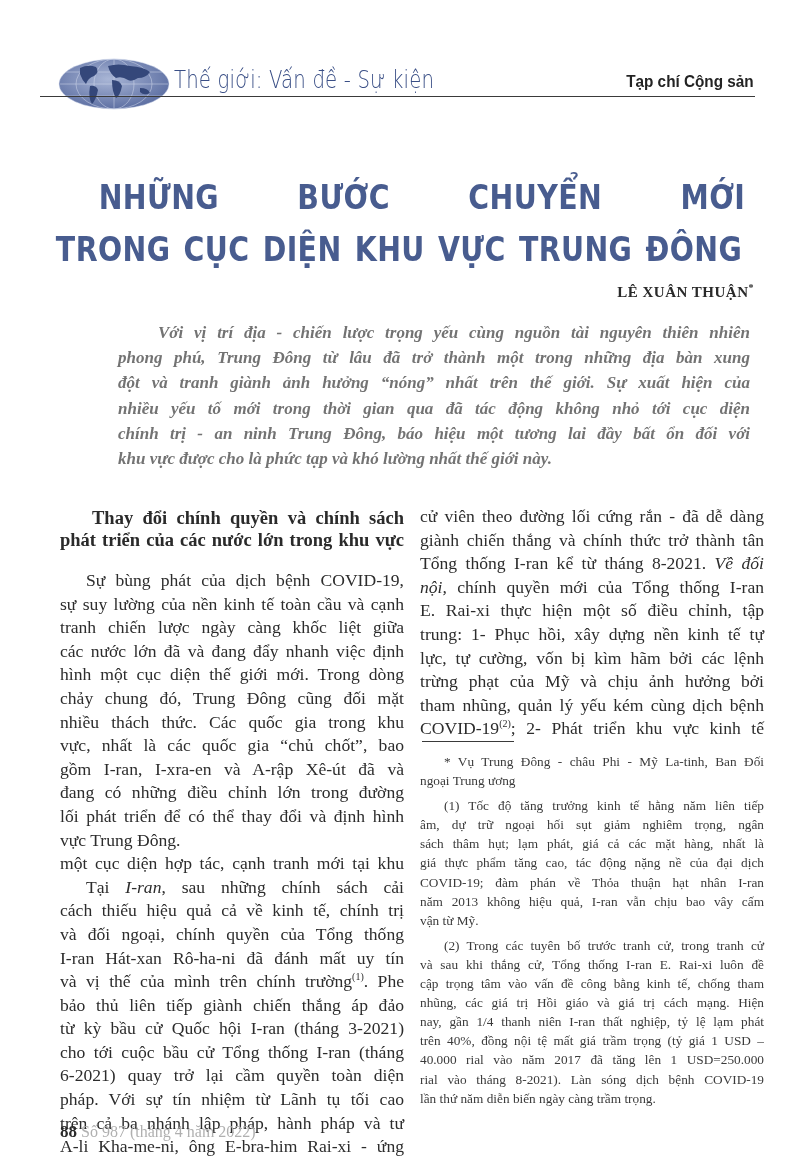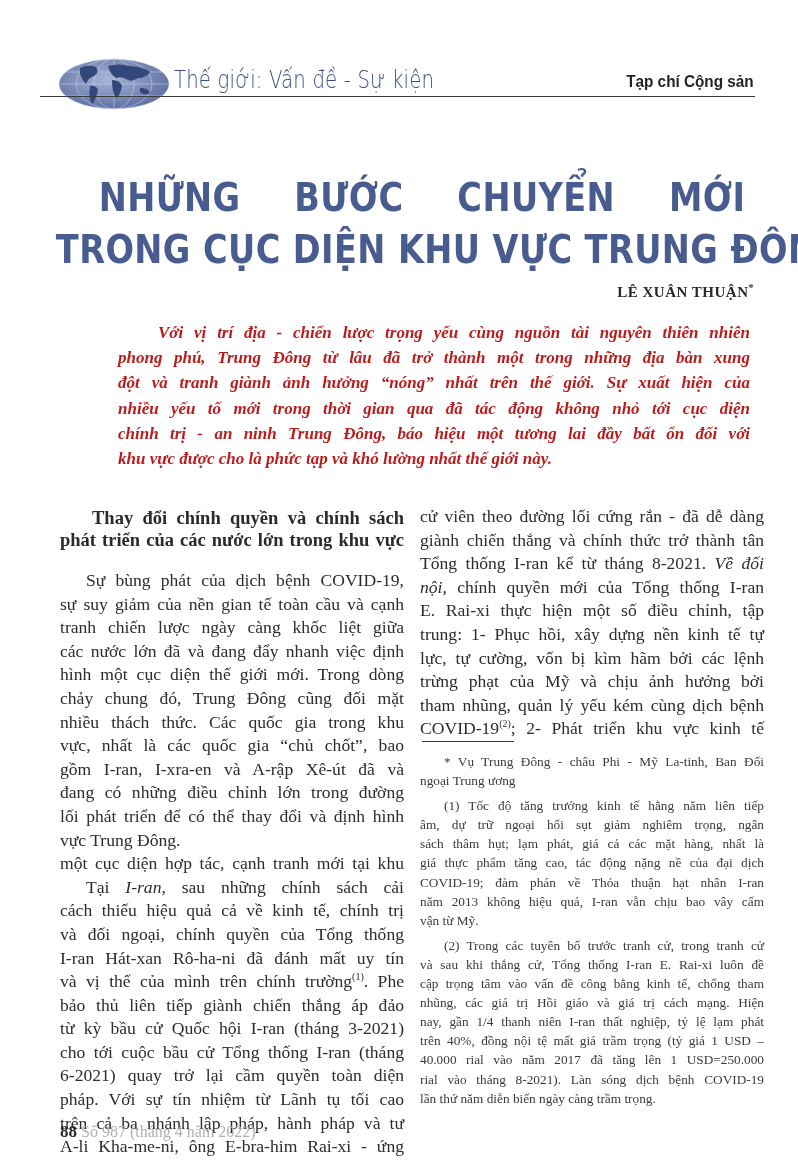--- a/index.html
+++ b/index.html
@@ -59,21 +59,21 @@
       border-top: 1.5px solid #3a3a3a;
     }
     
     .article-title {
       position: absolute;
       left: 0; top: 172px;
       width: 798px;
       text-align: center;
       font-family: "DejaVu Sans", sans-serif;
       font-weight: bold;
-      font-size: 39px;
+      font-size: 33px;
       line-height: 52px;
       color: #485c8f;
       letter-spacing: 0.5px;
     }
     .article-title .line {
       display: block;
       transform: scaleX(0.86);
       transform-origin: center;
     }
     .article-title .line1 { margin-left: 46px; }
@@ -90,21 +90,21 @@
     
     .abstract {
       position: absolute;
       left: 118px; top: 320px;
       width: 632px;
       font-family: "Liberation Serif", serif;
       font-style: italic;
       font-weight: bold;
       font-size: 17px;
       line-height: 25.2px;
-      color: #b91c1c;
+      color: #737373;
       text-align: justify;
       text-indent: 40px;
     }
     .abstract .abs-line {
       display: block;
       white-space: nowrap;
       text-indent: 0;
     }
     .abstract .abs-line.first { padding-left: 40px; }
     
@@ -218,21 +218,21 @@
   <span class="abs-line">khu vực được cho là phức tạp và khó lường nhất thế giới này.</span>
 </div>
 
 <div class="col col-left">
   <div class="sub-heading">
     <span class="line indent">Thay đổi chính quyền và chính sách</span>
     <span class="line">phát triển của các nước lớn trong khu vực</span>
   </div>
   <div class="para" style="margin-top:18px;">
     <span class="line indent">Sự bùng phát của dịch bệnh COVID-19,</span>
-    <span class="line">sự suy giảm của nền gian tế toàn cầu và cạnh</span>
+    <span class="line">sự suy lường của nền kinh tế toàn cầu và cạnh</span>
     <span class="line">tranh chiến lược ngày càng khốc liệt giữa</span>
     <span class="line">các nước lớn đã và đang đẩy nhanh việc định</span>
     <span class="line">hình một cục diện thế giới mới. Trong dòng</span>
     <span class="line">chảy chung đó, Trung Đông cũng đối mặt</span>
     <span class="line">nhiều thách thức. Các quốc gia trong khu</span>
     <span class="line">vực, nhất là các quốc gia “chủ chốt”, bao</span>
     <span class="line">gồm I-ran, I-xra-en và A-rập Xê-út đã và</span>
     <span class="line">đang có những điều chỉnh lớn trong đường</span>
     <span class="line">lối phát triển để có thể thay đổi và định hình</span>
     <span class="line last">vực Trung Đông.</span>

